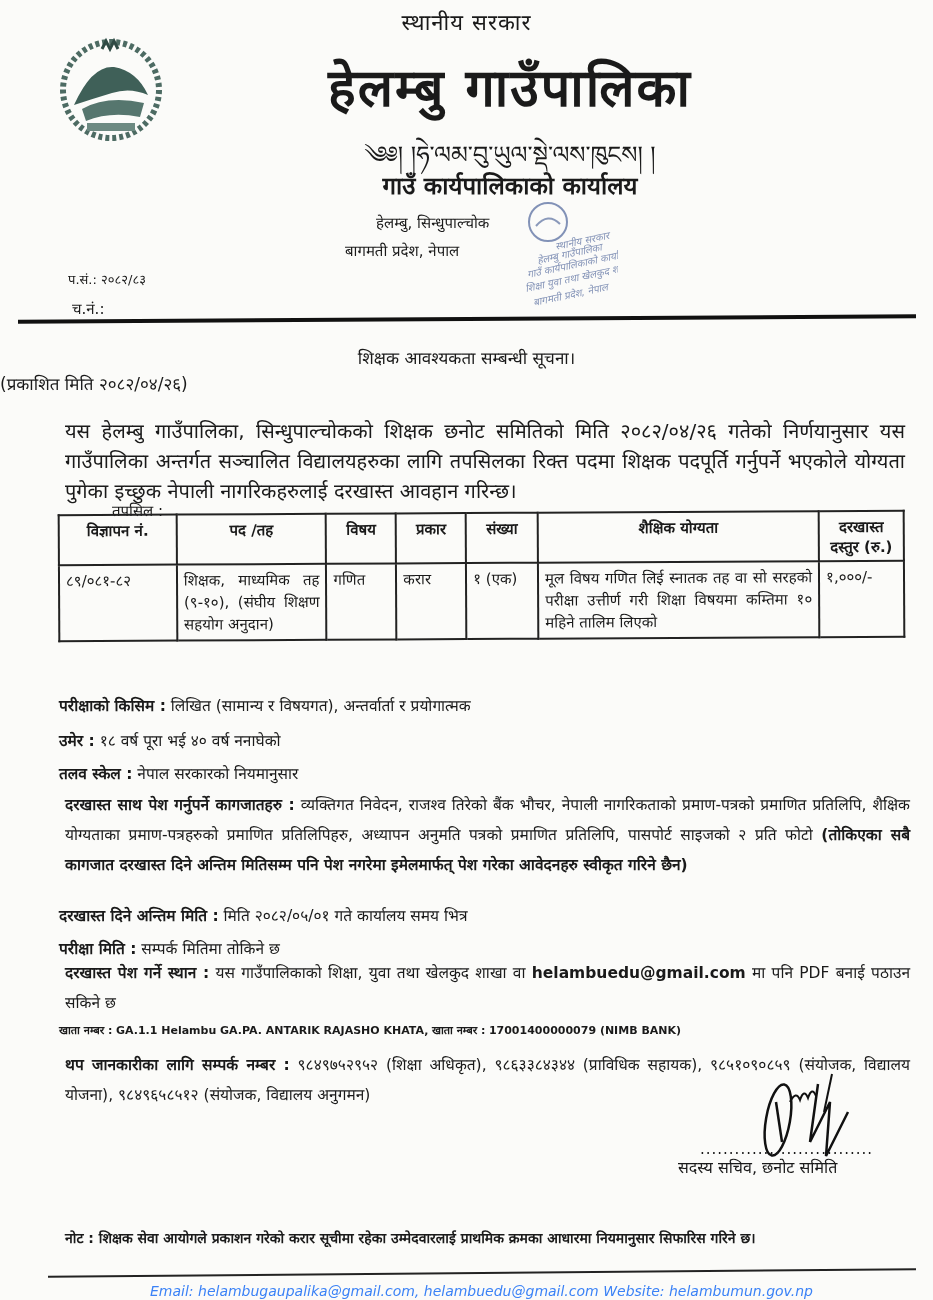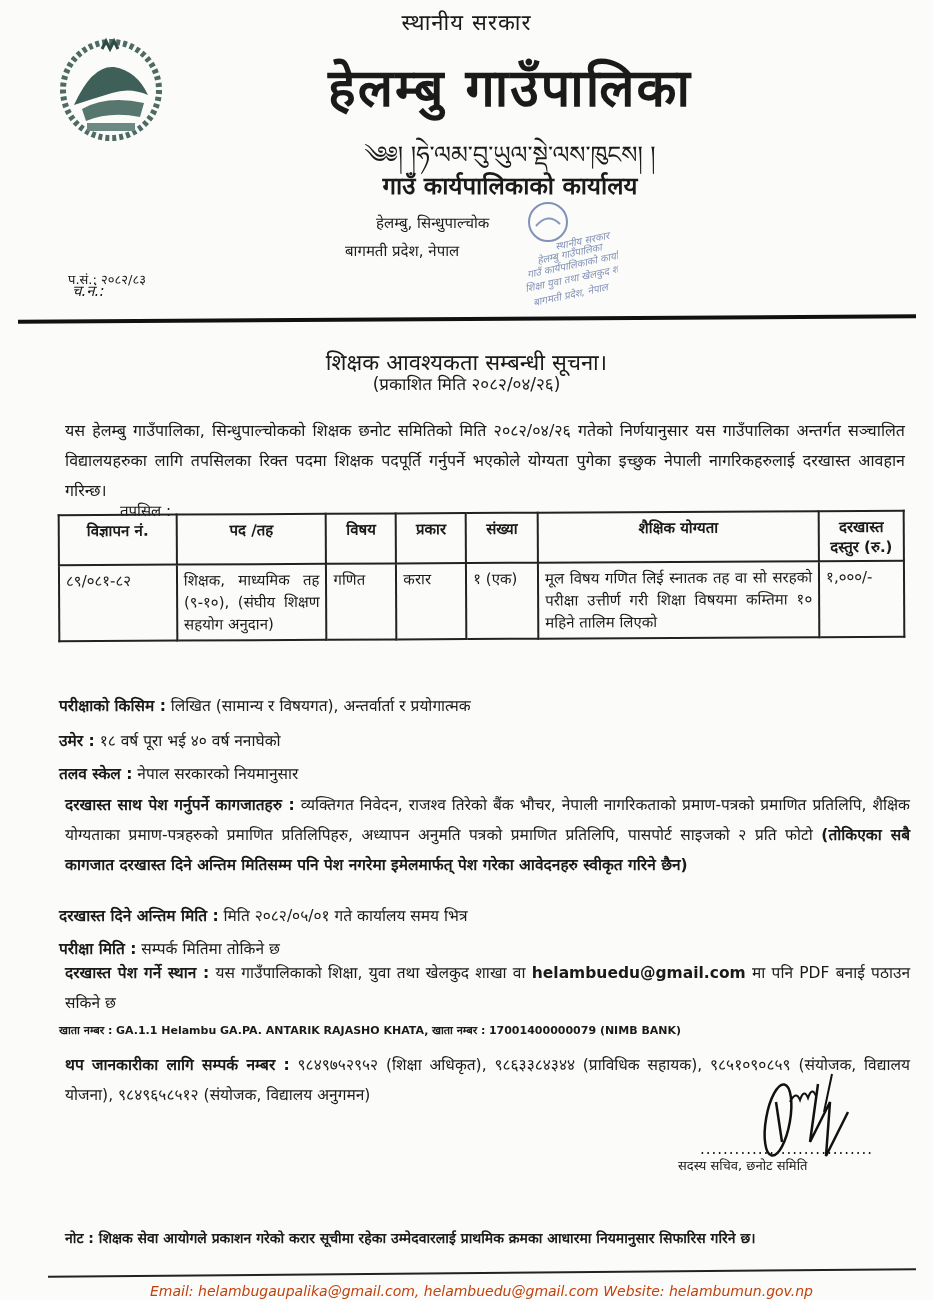--- a/index.html
+++ b/index.html
@@ -11,47 +11,47 @@
     position: relative;
   }
   .abs { position: absolute; }
   .govt { left: 0; width: 933px; top: 6px; text-align: center; font-size: 22px; letter-spacing: 1px; }
   .muni { left: 0; width: 1020px; top: 50px; text-align: center; font-size: 52px; font-weight: bold; letter-spacing: 2px; }
   .tibetan { left: 0; width: 1020px; top: 128px; text-align: center; font-size: 24px; }
   .office { left: 0; width: 1020px; top: 168px; text-align: center; font-size: 24px; font-weight: bold; }
   .addr1 { left: 345px; top: 212px; font-size: 15px; margin-left: 31px; }
   .addr2 { left: 345px; top: 240px; font-size: 15px; }
   .refno { left: 68px; top: 270px; font-size: 13px; }
-  .chno  { left: 72px; top: 280px; font-size: 15px; font-style: italic; }
+  .chno  { left: 72px; top: 298px; font-size: 15px; }
   .logo { left: 52px; top: 35px; width: 118px; height: 110px; }
   .stamp { left: 478px; top: 200px; width: 140px; height: 120px; }
   .rule-top { left: 18px; top: 317px; width: 898px; height: 4px; background: #111; transform: rotate(-0.35deg); }
-  .title1 { left: 0; width: 933px; top: 346px; text-align: center; font-size: 22px; }
-  .title2 { left: 0; width: 933px; top: 372px; text-align: center; font-size: 17px; }
-  .para { left: 65px; top: 416px; width: 840px; font-size: 16px; line-height: 30px; text-align: justify; }
-  .tapasil { left: 120px; top: 500px; font-size: 15px; }
+  .title1 { left: 0; width: 933px; top: 346px; text-align: center; font-size: 17px; }
+  .title2 { left: 0; width: 933px; top: 372px; font-size: 17px; }
+  .para { left: 65px; top: 416px; width: 840px; font-size: 20px; line-height: 30px; text-align: justify; }
+  .tapasil { left: 112px; top: 500px; font-size: 15px; }
   table.vac {
     position: absolute; left: 58px; top: 512px; width: 847px;
     border-collapse: collapse; font-size: 15px;
     transform: rotate(-0.3deg);
   }
   table.vac th, table.vac td { border: 2px solid #222; padding: 4px 6px; vertical-align: top; }
   table.vac th { font-weight: bold; text-align: center; height: 38px; font-size: 15px; }
   table.vac td { line-height: 22px; }
   .c-center { text-align: left; }
   .c-just { text-align: justify; }
   .line { left: 59px; font-size: 15.5px; white-space: nowrap; }
   .wrapblock { left: 65px; width: 845px; font-size: 15.5px; line-height: 30px; text-align: justify; }
   .b { font-weight: bold; }
   .sig-dots { left: 700px; top: 1140px; font-size: 15px; letter-spacing: 1px; }
-  .sig-title { left: 678px; top: 1156px; font-size: 13px; }
+  .sig-title { left: 678px; top: 1156px; font-size: 16px; }
   .sig { left: 760px; top: 1072px; width: 100px; height: 90px; }
   .note { left: 65px; top: 1224px; width: 850px; font-size: 14px; line-height: 28px; text-align: justify; }
   .rule-bottom { left: 48px; top: 1272px; width: 868px; height: 2px; background: #222; transform: rotate(-0.5deg); }
-  .footer { left: 150px; top: 1283px; font-size: 14px; font-style: italic; color: #c2410c; white-space: nowrap; }
+  .footer { left: 150px; top: 1283px; font-size: 14px; font-style: italic; color: #3b82f6; white-space: nowrap; }
 </style>
 </head>
 <body>
 
 <div class="abs logo">
   <svg width="118" height="110" viewBox="0 0 118 110">
     <circle cx="59" cy="55" r="48" fill="none" stroke="#4d6b63" stroke-width="6" stroke-dasharray="4 3"></circle>
     <path d="M22 70 Q40 30 62 32 Q85 36 96 60 Q78 52 60 58 Q40 64 22 70Z" fill="#3f6058"></path>
     <path d="M30 74 Q55 60 92 68 L88 82 Q58 76 34 86Z" fill="#56766e"></path>
     <path d="M50 14 L54 6 L58 14 L62 6 L66 14" stroke="#2f4a44" stroke-width="3" fill="none"></path>

